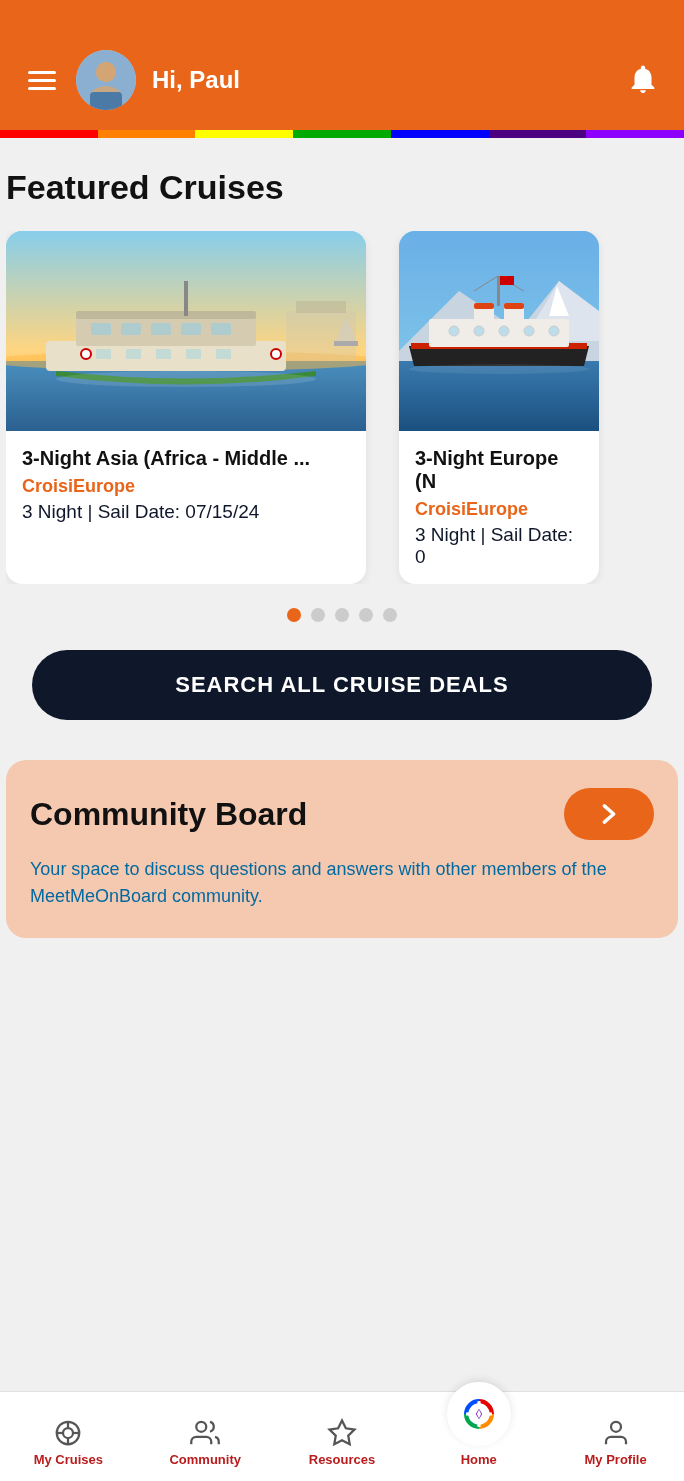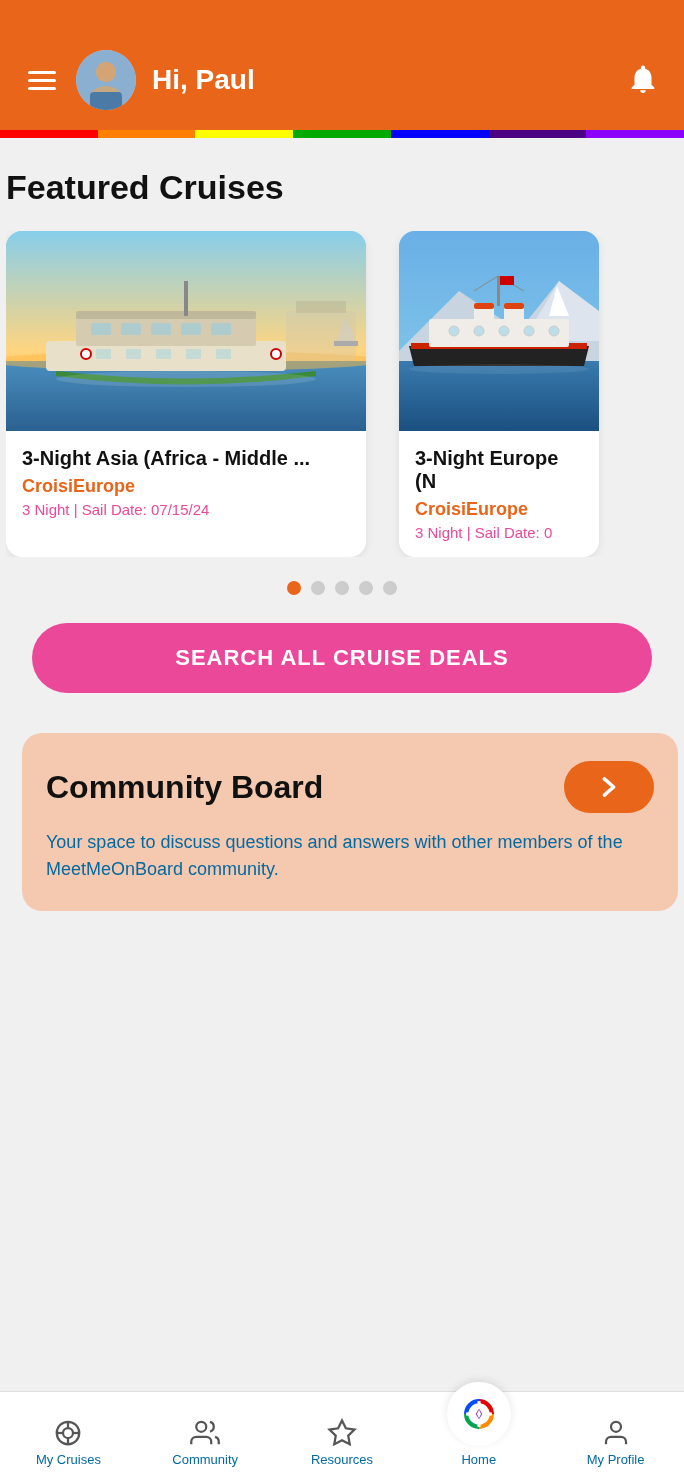--- a/index.html
+++ b/index.html
@@ -54,21 +54,21 @@
     }
 
     .avatar svg {
       width: 60px;
       height: 60px;
     }
 
     .greeting {
       flex: 1;
       color: white;
-      font-size: 28px;
+      font-size: 24px;
       font-weight: 700;
     }
 
     .bell-btn {
       background: none;
       border: none;
       cursor: pointer;
       margin-left: auto;
     }
 
@@ -149,22 +149,22 @@
     }
 
     .cruise-card-operator {
       font-size: 18px;
       font-weight: 600;
       color: #E8651A;
       margin-bottom: 4px;
     }
 
     .cruise-card-details {
-      font-size: 15px;
-      color: #ec4899;
+      font-size: 19px;
+      color: #0f172a;
     }
 
     
     .cruise-card-partial {
       min-width: 200px;
       max-width: 200px;
     }
 
     
     .dots-row {
@@ -184,37 +184,37 @@
     .dot.active {
       background: #E8651A;
     }
 
     
     .search-button {
       display: block;
       width: 100%;
       max-width: 620px;
       margin: 0 auto 40px;
-      background: #ec4899;
+      background: #0f172a;
       color: white;
       font-size: 22px;
       font-weight: 700;
       letter-spacing: 1px;
       border: none;
       border-radius: 50px;
       padding: 22px 24px;
       cursor: pointer;
       text-align: center;
     }
 
     
     .community-section {
       background: #f5c9b0;
       border-radius: 20px;
-      margin: 0 0 0 16px;
+      margin: 0 0 0 0;
       padding: 28px 24px 28px;
       position: relative;
     }
 
     .community-header {
       display: flex;
       align-items: center;
       justify-content: space-between;
       margin-bottom: 16px;
     }
@@ -275,21 +275,22 @@
       gap: 4px;
     }
 
     .nav-item svg {
       width: 30px;
       height: 30px;
     }
 
     .nav-item-label {
       font-size: 13px;
-      color: #0369a1;
+      color: #b91c1c;
+      font-weight: bold;
     }
 
     .nav-item.home-btn {
       position: relative;
     }
 
     .home-icon-circle {
       width: 64px;
       height: 64px;
       border-radius: 50%;

